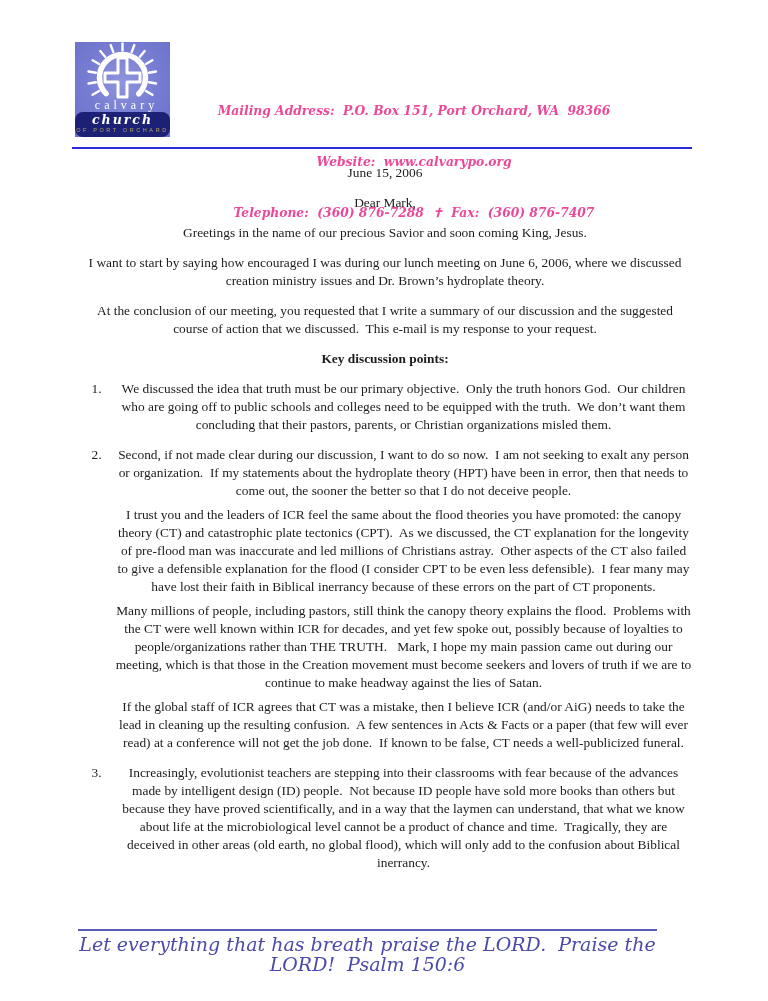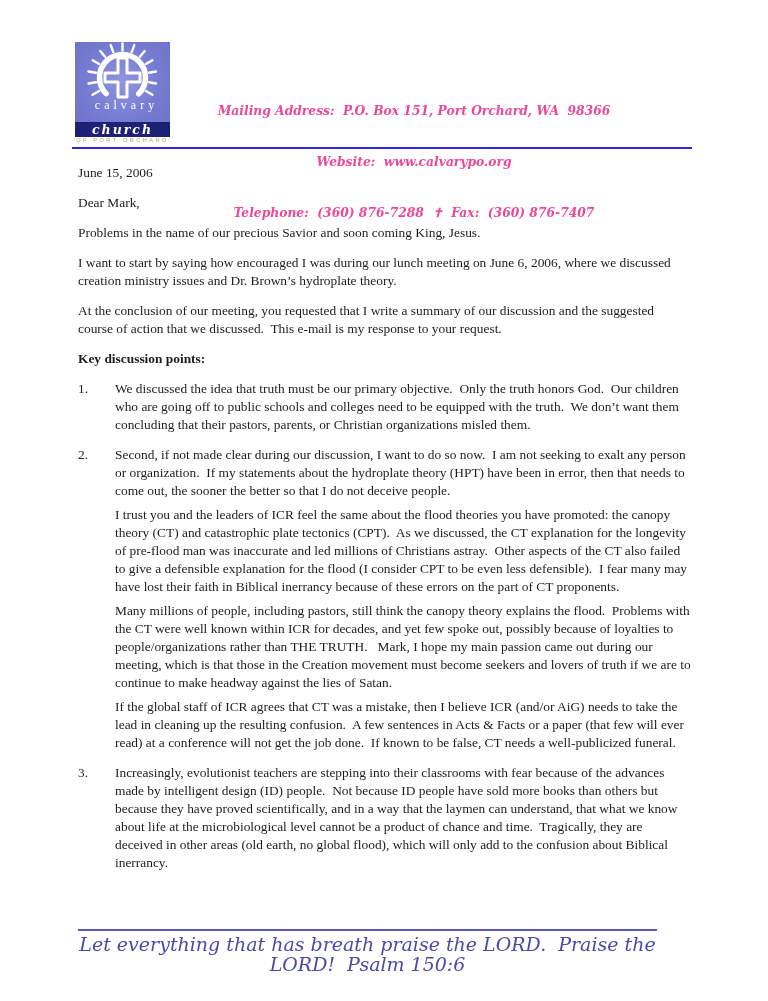--- a/index.html
+++ b/index.html
@@ -22,22 +22,22 @@
   }
   .logo svg { position: absolute; top: 0; left: 0; }
   .logo-calvary {
     position: absolute; bottom: 25px; left: 0; right: 0;
     text-align: center; color: #ffffff;
     font-size: 12px; line-height: 13px;
     letter-spacing: 4px; padding-left: 8px;
     font-family: "Liberation Serif", serif;
   }
   .logo-band {
-    position: absolute; bottom: 0; left: 0; right: 0; height: 15px;
-    background: #1d2175; text-align: center;
+    position: absolute; bottom: 0; left: 0; right: 0; height: 25px;
+    background: #1d2175; text-align: center; border-radius: 8px;
   }
   .logo-church {
     color: #ffffff; font-family: "DejaVu Serif", serif;
     font-style: italic; font-weight: bold;
     font-size: 12.5px; line-height: 15px; letter-spacing: 2px;
   }
   .logo-sub {
     color: #b3a169; font-family: "Liberation Sans", sans-serif;
     font-size: 5.5px; line-height: 7px; letter-spacing: 2.6px;
   }
@@ -51,21 +51,21 @@
     white-space: pre-wrap;
   }
   .divider {
     position: absolute; top: 147px; left: 72px;
     width: 620px; height: 2px; background: #2a2ada;
   }
 
   
   .body {
     position: absolute; top: 152px; left: 78px; width: 614px;
-    font-size: 13.4px; line-height: 18px;
+    font-size: 13.4px; line-height: 18px; text-align: center;
   }
   .body p { margin-top: 12px; white-space: pre-wrap; }
   .heading { font-weight: bold; }
   .item { display: flex; margin-top: 12px; }
   .item .num { flex: none; width: 37px; white-space: pre-wrap; }
   .item .itext { flex: 1; }
   .itext p { margin-top: 0; }
   .itext p + p { margin-top: 6px; }
   .ital { }
 
@@ -117,21 +117,21 @@
     <div><span>Mailing Address:</span><span>  </span><span>P.O. Box 151, Port Orchard, WA  98366</span></div>
     <div><span>Website:</span><span>  </span><span>www.calvarypo.org</span></div>
     <div><span>Telephone:</span><span>  </span><span>(360) 876-7288</span><span>  </span><span>✝</span><span>  </span><span>Fax:</span><span>  </span><span>(360) 876-7407</span></div>
   </div>
 
   <div class="divider"></div>
 
   <div class="body">
     <p>June 15, 2006</p>
     <p>Dear Mark,</p>
-    <p>Problems in the name of our precious Savior and soon coming King, Jesus.</p>
+    <p>Greetings in the name of our precious Savior and soon coming King, Jesus.</p>
     <p>I want to start by saying how encouraged I was during our lunch meeting on June 6, 2006, where we discussed creation ministry issues and Dr. Brown’s hydroplate theory.</p>
     <p>At the conclusion of our meeting, you requested that I write a summary of our discussion and the suggested course of action that we discussed.  This e-mail is my response to your request.</p>
     <p class="heading">Key discussion points:</p>
 
     <div class="item">
       <div class="num">1.</div>
       <div class="itext">
         <p>We discussed the idea that truth must be our primary objective.  Only the truth honors God.  Our children who are going off to public schools and colleges need to be equipped with the truth.  We don’t want them concluding that their pastors, parents, or Christian organizations misled them.</p>
       </div>
     </div>

